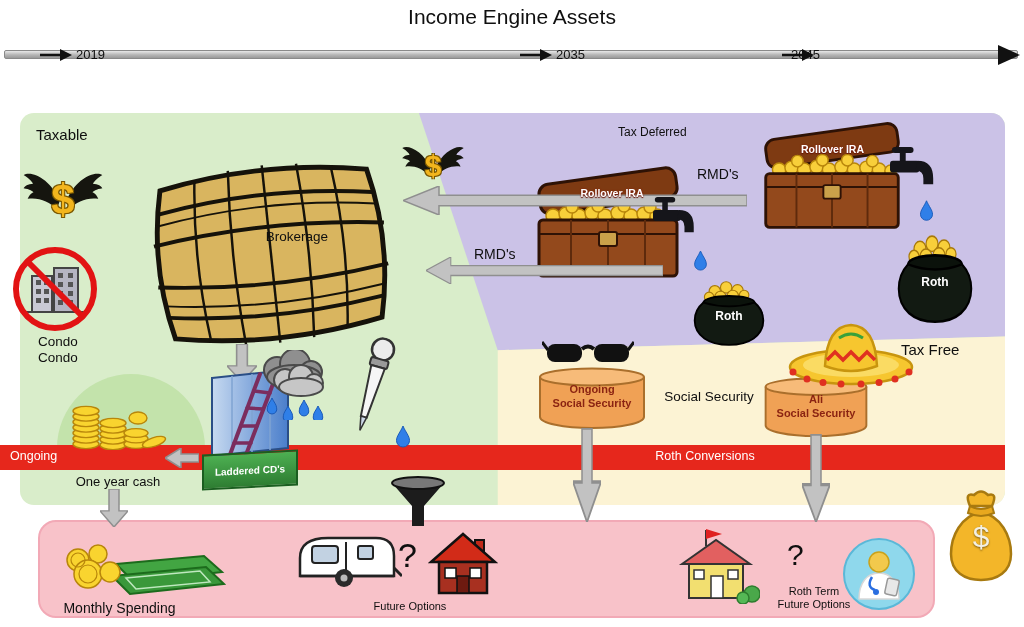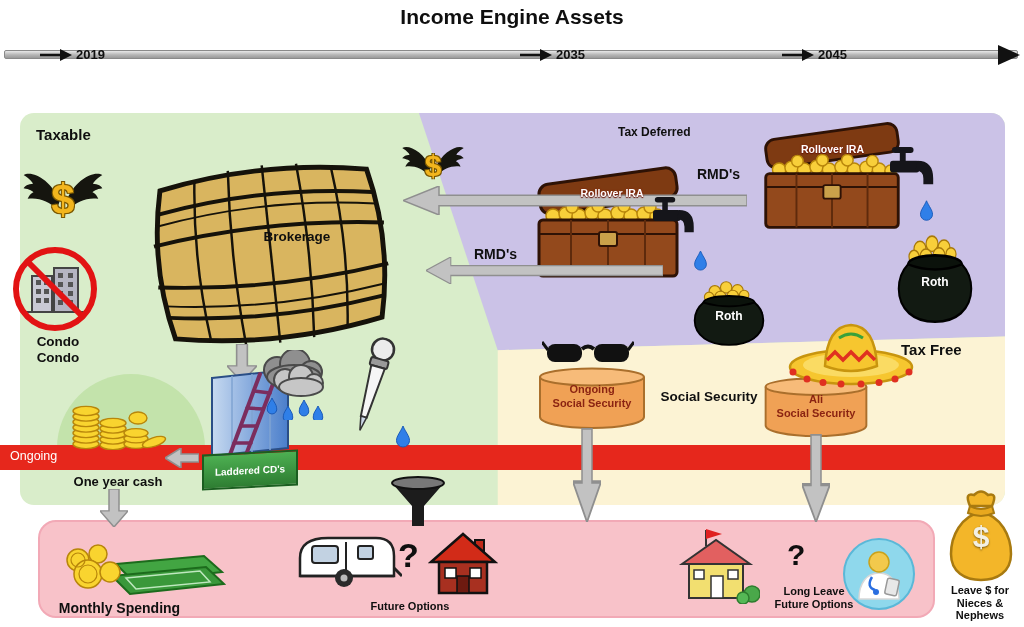--- a/index.html
+++ b/index.html
@@ -1,20 +1,20 @@
 <!DOCTYPE html>
 <html><head>
 <meta charset="utf-8">
 <style>
   *{margin:0;padding:0;box-sizing:border-box}
   html,body{background:#fff}
   body{font-family:"Liberation Sans",sans-serif;color:#111}
   .canvas{position:relative;width:1024px;height:627px;background:#fff;overflow:hidden}
   .abs{position:absolute}
-  .lbl{position:absolute;font-weight:bold;color:#0f0f0f;line-height:1.15}
+  .lbl{position:absolute;font-weight:normal;color:#0f0f0f;line-height:1.15}
   .wlbl{position:absolute;color:#fff;line-height:1.1}
   .ctr{text-align:center}
   .icon svg,.arrow svg{display:block;width:100%;height:100%}
   .icon,.arrow{position:absolute}
   .wd-dollar{position:absolute;left:0;right:0;text-align:center;font-weight:bold;color:#f2b51d;
     text-shadow:-1px -1px 0 #7a5800,1px -1px 0 #7a5800,-1px 1px 0 #7a5800,1px 1px 0 #7a5800}
   .cyl-text{position:absolute;text-align:center;font-size:11px;line-height:14px;color:#8b2412;font-weight:bold}
 </style>
 </head>
 <body>
@@ -37,21 +37,21 @@
         <polygon points="20,1 32,7 20,13" fill="#111"></polygon>
       </svg>
     </div>
   <div class="lbl" style="left:556px;top:48px;font-size:13px">2035</div>
   <div class="arrow" style="left:782px;top:48px;width:32px;height:14px">
     <svg viewBox="0 0 32 14">
         <line x1="0" y1="7" x2="20" y2="7" stroke="#111" stroke-width="2.5"></line>
         <polygon points="20,1 32,7 20,13" fill="#111"></polygon>
       </svg>
     </div>
-  <div class="lbl" style="left:818px;top:48px;font-size:13px">2045</div>
+  <div class="lbl" style="left:791px;top:48px;font-size:13px">2045</div>
   <div class="arrow" style="left:998px;top:45px;width:22px;height:20px">
     <svg viewBox="0 0 22 20">
         <polygon points="0,0 22,10 0,20" fill="#111"></polygon>
       </svg>
     </div>
 
   <div class="abs" style="left:20px;top:113px;width:985px;height:392px;border-radius:14px;overflow:hidden;z-index:1">
     <div class="abs" style="inset:0;background:#d9edca"></div>
     <div class="abs" style="inset:0;background:#cbc2e7;clip-path:polygon(40.5% 0, 100% 0, 100% 57%, 48.5% 60.5%)"></div>
     <div class="abs" style="inset:0;background:#fcf3d4;clip-path:polygon(48.5% 60.5%, 100% 57%, 100% 100%, 48.5% 100%)"></div>
@@ -206,20 +206,21 @@
     </svg>
   </div>
   <div class="icon" style="left:396px;top:426px;width:14px;height:22px;z-index:6">
     <svg viewBox="0 0 14 22">
         <path d="M7,0 C9.5,6 13.5,10 13.5,14.5 A6.5,6.5 0 1 1 0.5,14.5 C0.5,10 4.5,6 7,0 Z" fill="#2f7fe8" stroke="#1a5ab8" stroke-width="1"></path>
       </svg>
     </div>
 
   <div class="abs" style="left:0;top:445px;width:1005px;height:25px;background:#e6271c;z-index:5"></div>
   <div class="wlbl" style="left:10px;top:450px;font-size:12.5px;z-index:6">Ongoing</div>
+  <div class="wlbl ctr" style="left:520px;top:450px;width:370px;font-size:12.5px;z-index:6">Roth Conversions</div>
   <div class="arrow" style="left:165px;top:448px;width:34px;height:20px;z-index:6">
     <svg viewBox="0 0 34 20" preserveAspectRatio="none">
         <polygon points="0,10 16,0 16,6 34,6 34,14 16,14 16,20" fill="#c2c2c2" stroke="#8f8f8f" stroke-width="1.5"></polygon>
       </svg>
     </div>
 
   <div class="icon" style="left:523px;top:160px;width:170px;height:126px;z-index:2">
     <svg viewBox="0 0 170 126">
       <rect x="16" y="16" width="138" height="30" rx="10" fill="#7e3a12" stroke="#2e1205" stroke-width="3" transform="rotate(-8 85 31)"></rect>
       <g fill="#f8cf3a" stroke="#b8860b" stroke-width="1.5">
@@ -506,27 +507,26 @@
       <g clip-path="url(#docclip)">
         <path d="M37,36 C25,36 17,46 17,62 L57,62 C57,46 49,36 37,36 Z" fill="#fff" stroke="#d8d8d8" stroke-width="1.5"></path>
         <circle cx="37" cy="25" r="10" fill="#f2c94c" stroke="#caa21a" stroke-width="1.5"></circle>
         <path d="M30,40 q-6,10 3,13" stroke="#2a6ee0" stroke-width="2.5" fill="none"></path>
         <circle cx="34" cy="55" r="3" fill="#2a6ee0"></circle>
         <rect x="44" y="42" width="12" height="16" rx="2" fill="#e8e8e8" stroke="#999" stroke-width="1.5" transform="rotate(12 50 50)"></rect>
       </g>
     </svg>
   </div>
   <div class="lbl ctr" style="left:760px;top:585px;width:108px;font-size:11px;z-index:4">
-    <div>Long Leave</div>
+    <div>Roth Term</div>
     <div>Future Options</div>
   </div>
 
   <div class="icon" style="left:944px;top:486px;width:74px;height:98px;z-index:3">
     <svg viewBox="0 0 74 98">
       <path d="M26,20 Q20,6 30,9 Q37,2 44,9 Q54,6 48,20 Z" fill="#f3b629" stroke="#a87a10" stroke-width="2.5"></path>
       <path d="M37,26 C17,30 7,50 7,68 C7,86 21,94 37,94 C53,94 67,86 67,68 C67,50 57,30 37,26 Z" fill="#f3b629" stroke="#a87a10" stroke-width="2.5"></path>
       <path d="M26,20 Q37,26 48,20 L50,27 Q37,33 24,27 Z" fill="#e8a81e" stroke="#a87a10" stroke-width="2"></path>
     </svg>
   </div>
   <div class="lbl ctr" style="left:944px;top:520px;width:74px;font-size:30px;color:#f3f0e4;text-shadow:0 1px 2px #7a5a10;z-index:4">$</div>
-  <div class="lbl ctr" style="left:938px;top:584px;width:84px;font-size:11px;z-index:3">Leave $ for Nieces &amp; Nephews</div>
 
 </div>
 
 </body></html>

